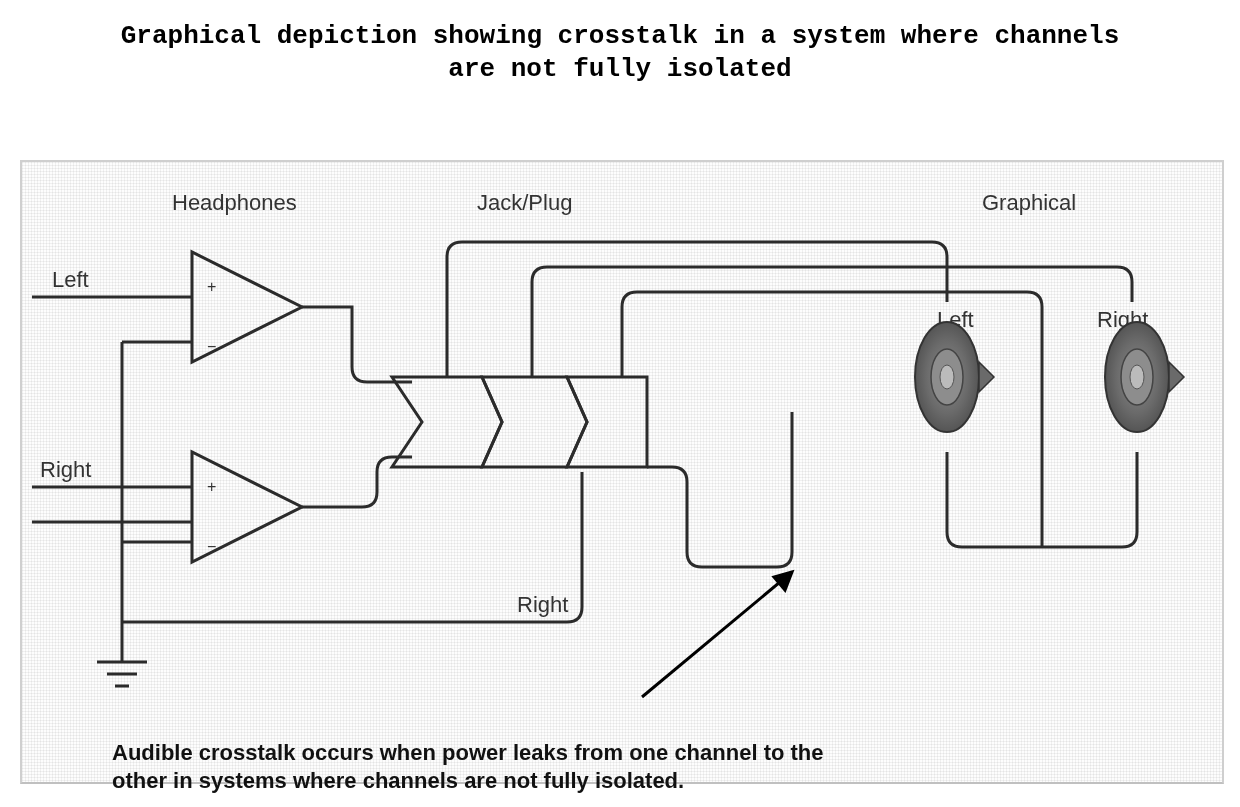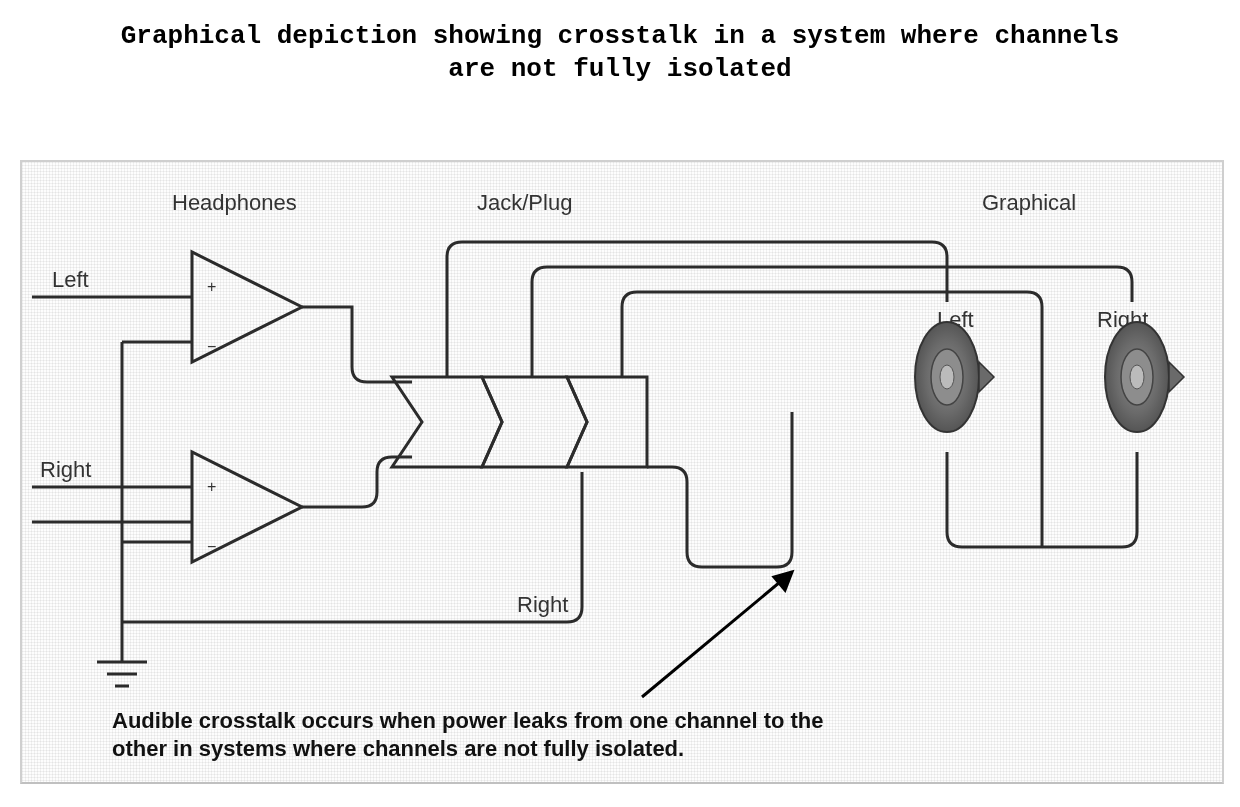--- a/index.html
+++ b/index.html
@@ -42,20 +42,21 @@
     font-size: 22px;
     color: #333;
   }
   .caption {
     position: absolute;
     font-size: 22px;
     font-weight: bold;
     color: #111;
     line-height: 1.25;
     max-width: 760px;
+    margin-top: 32px;
   }
   svg { position: absolute; overflow: visible; }
 </style>
 </head>
 <body>
 
 <div class="title">Graphical depiction showing crosstalk in a system where channels
 are not fully isolated</div>
 
 <div class="diagram-frame">

